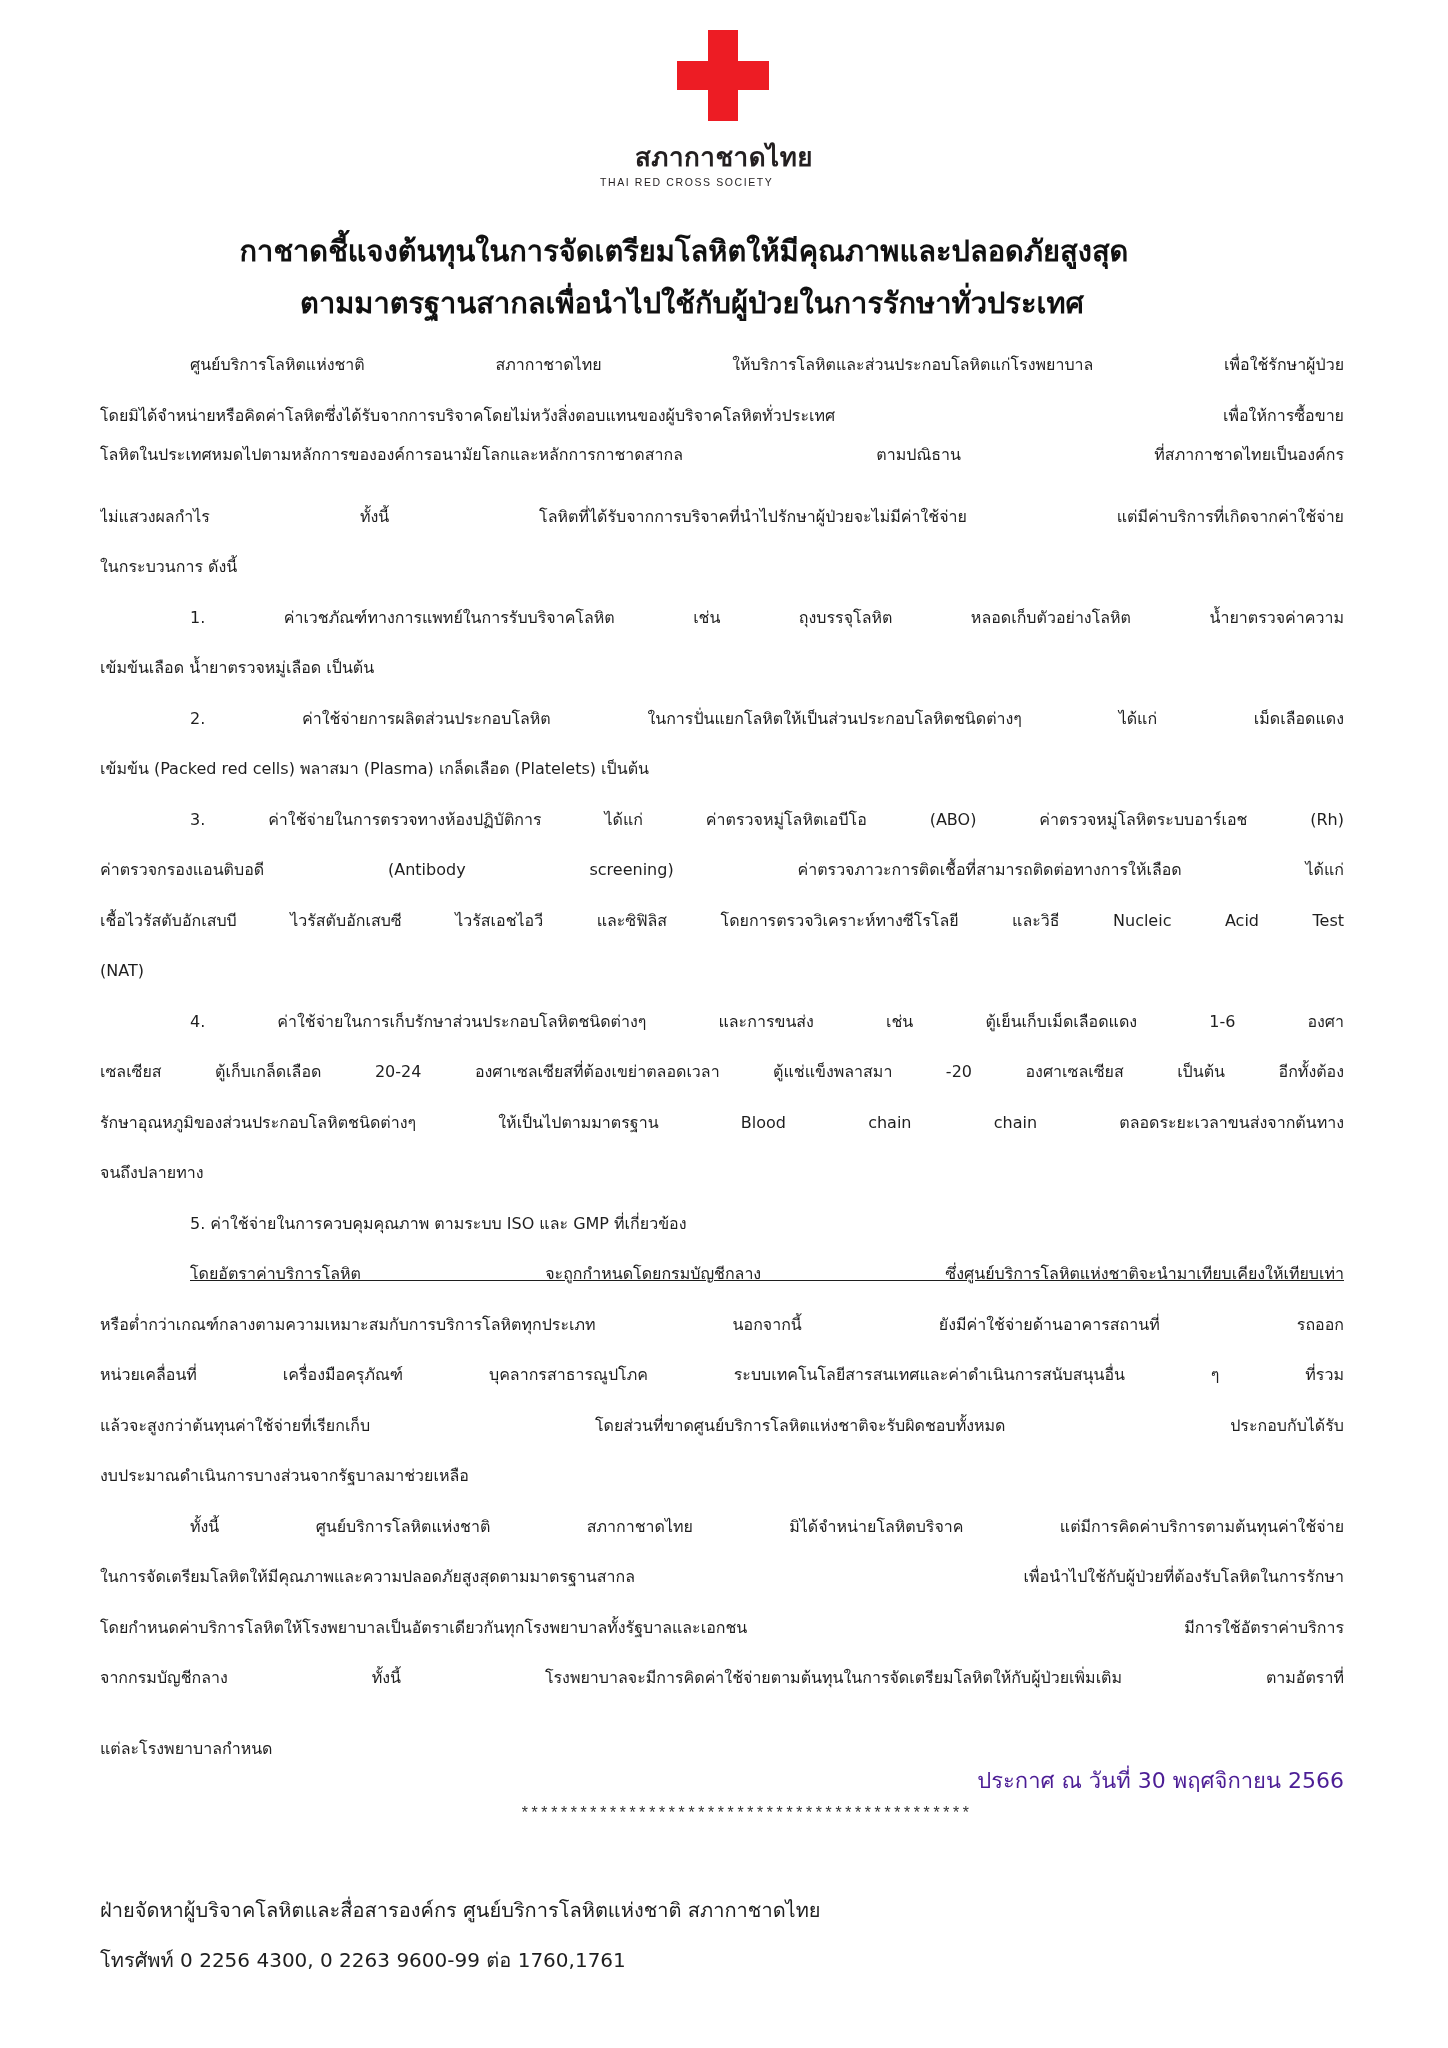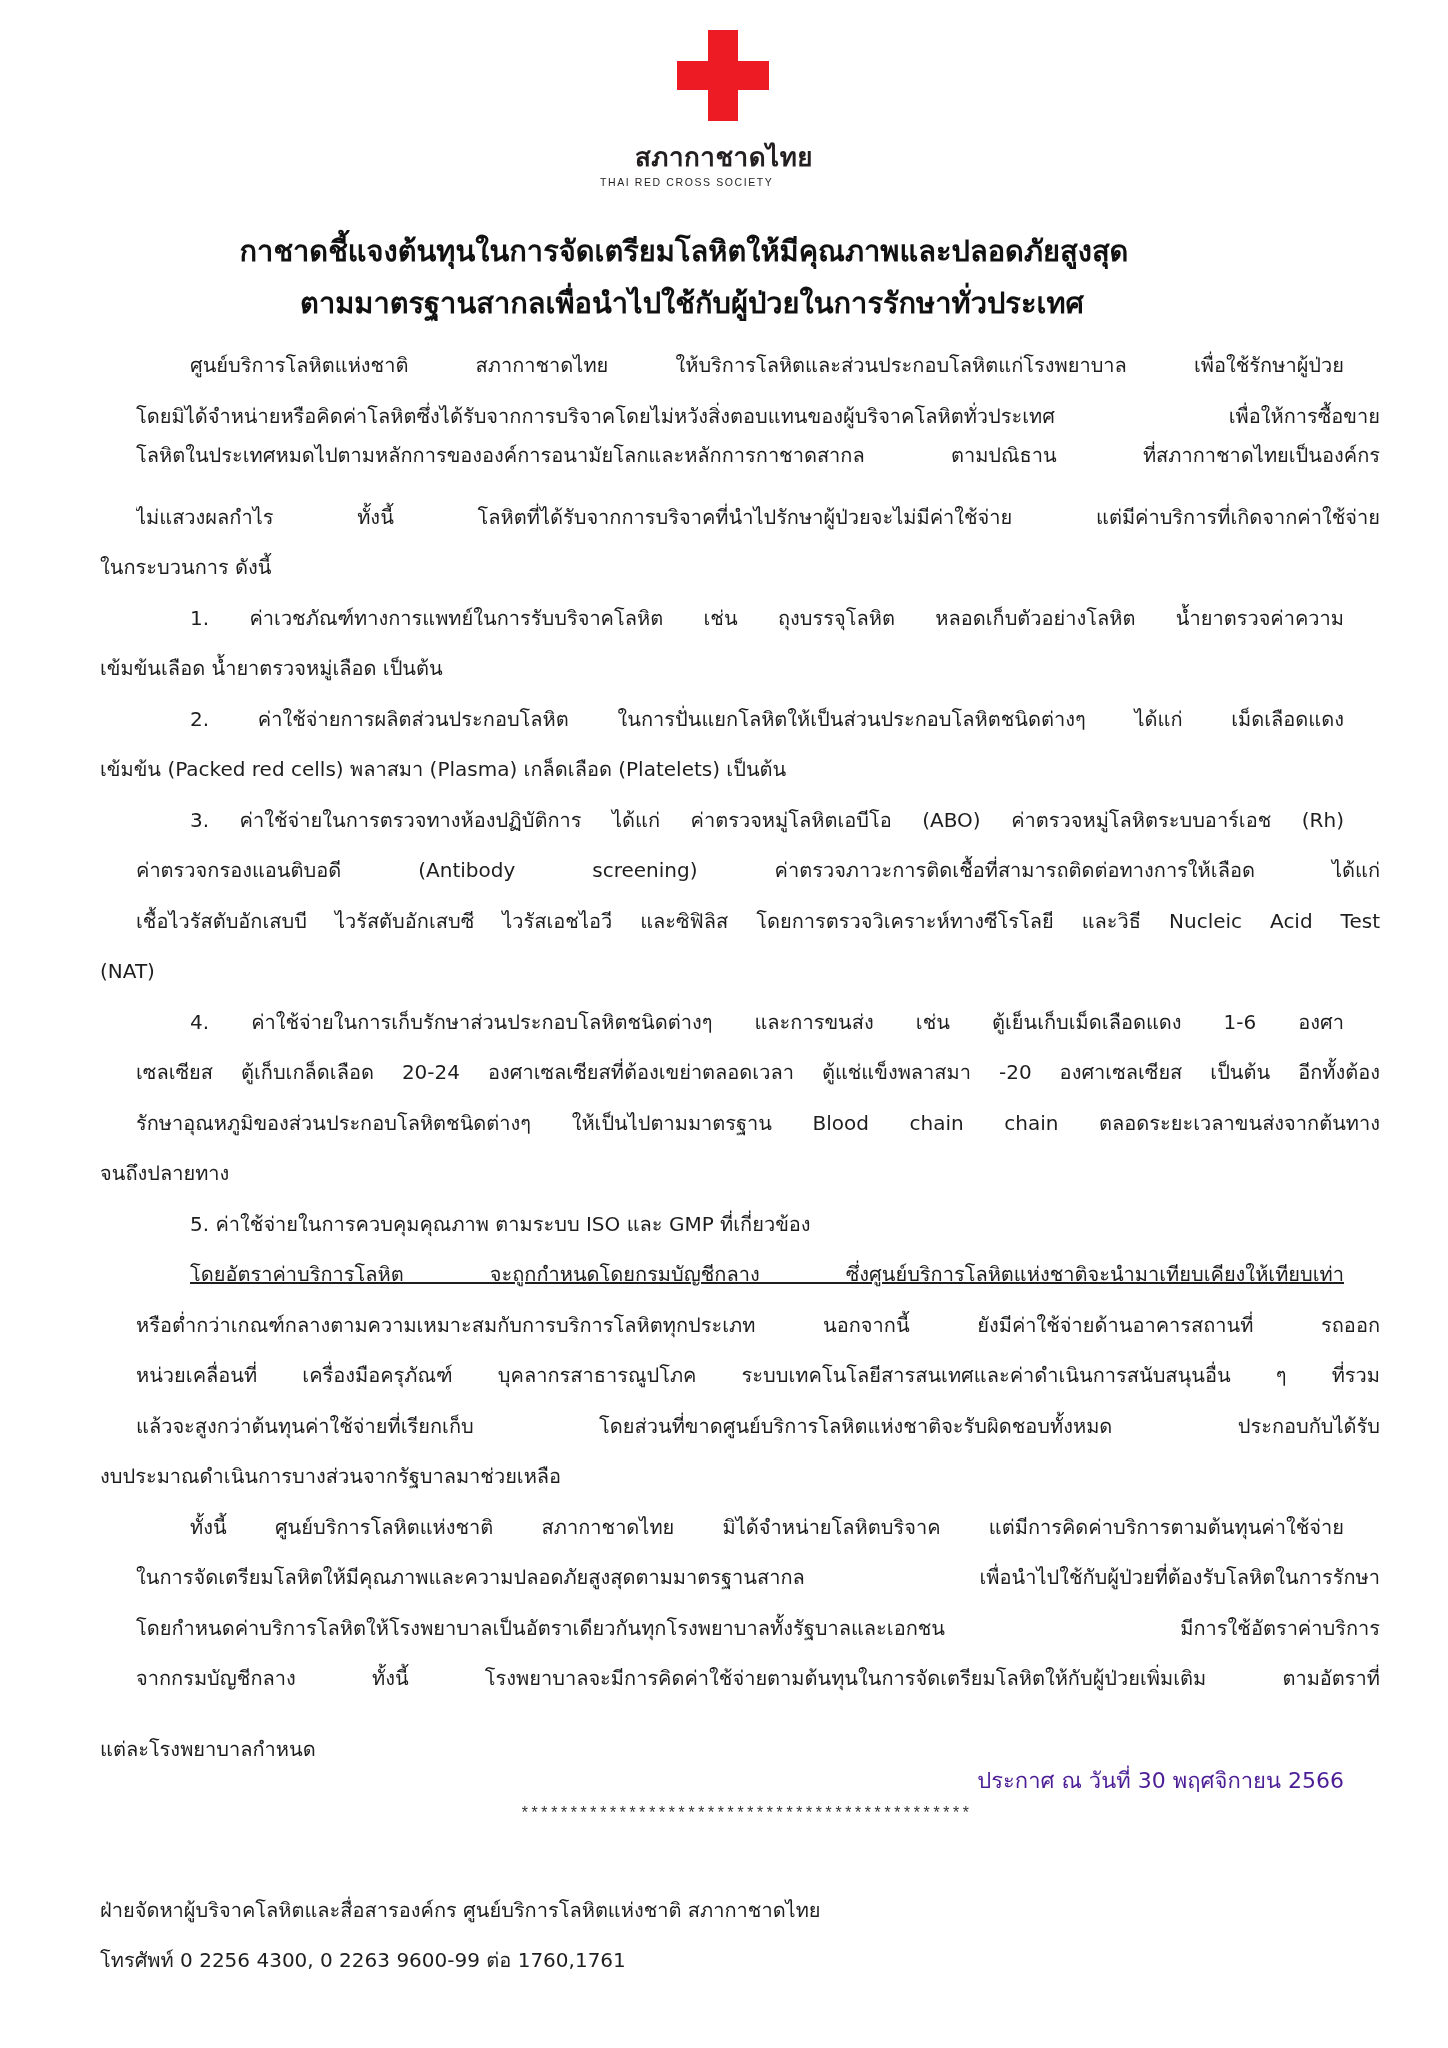--- a/index.html
+++ b/index.html
@@ -64,32 +64,32 @@
       position: absolute;
       left: 0;
       width: 1368px;
       text-align: center;
       font-weight: bold;
       font-size: 29px;
       color: #111;
     }
     .line {
       position: absolute;
-      font-size: 20px;
+      font-size: 16px;
       line-height: 30px;
       white-space: nowrap;
       overflow: hidden;
       text-align: justify;
       text-align-last: justify;
       color: #1e1e1e;
     }
     .line.last {
       text-align-last: left;
     }
-    .line.full { left: 100px; width: 1244px; margin-left: 36px; }
+    .line.full { left: 100px; width: 1244px; }
     .line.ind  { left: 190px; width: 1154px; }
     .line.short { left: 100px; text-align-last: left; }
     .date {
       position: absolute;
       right: 104px;
       top: 1766px;
       font-size: 22px;
       line-height: 30px;
       color: #4c1d95;
     }

